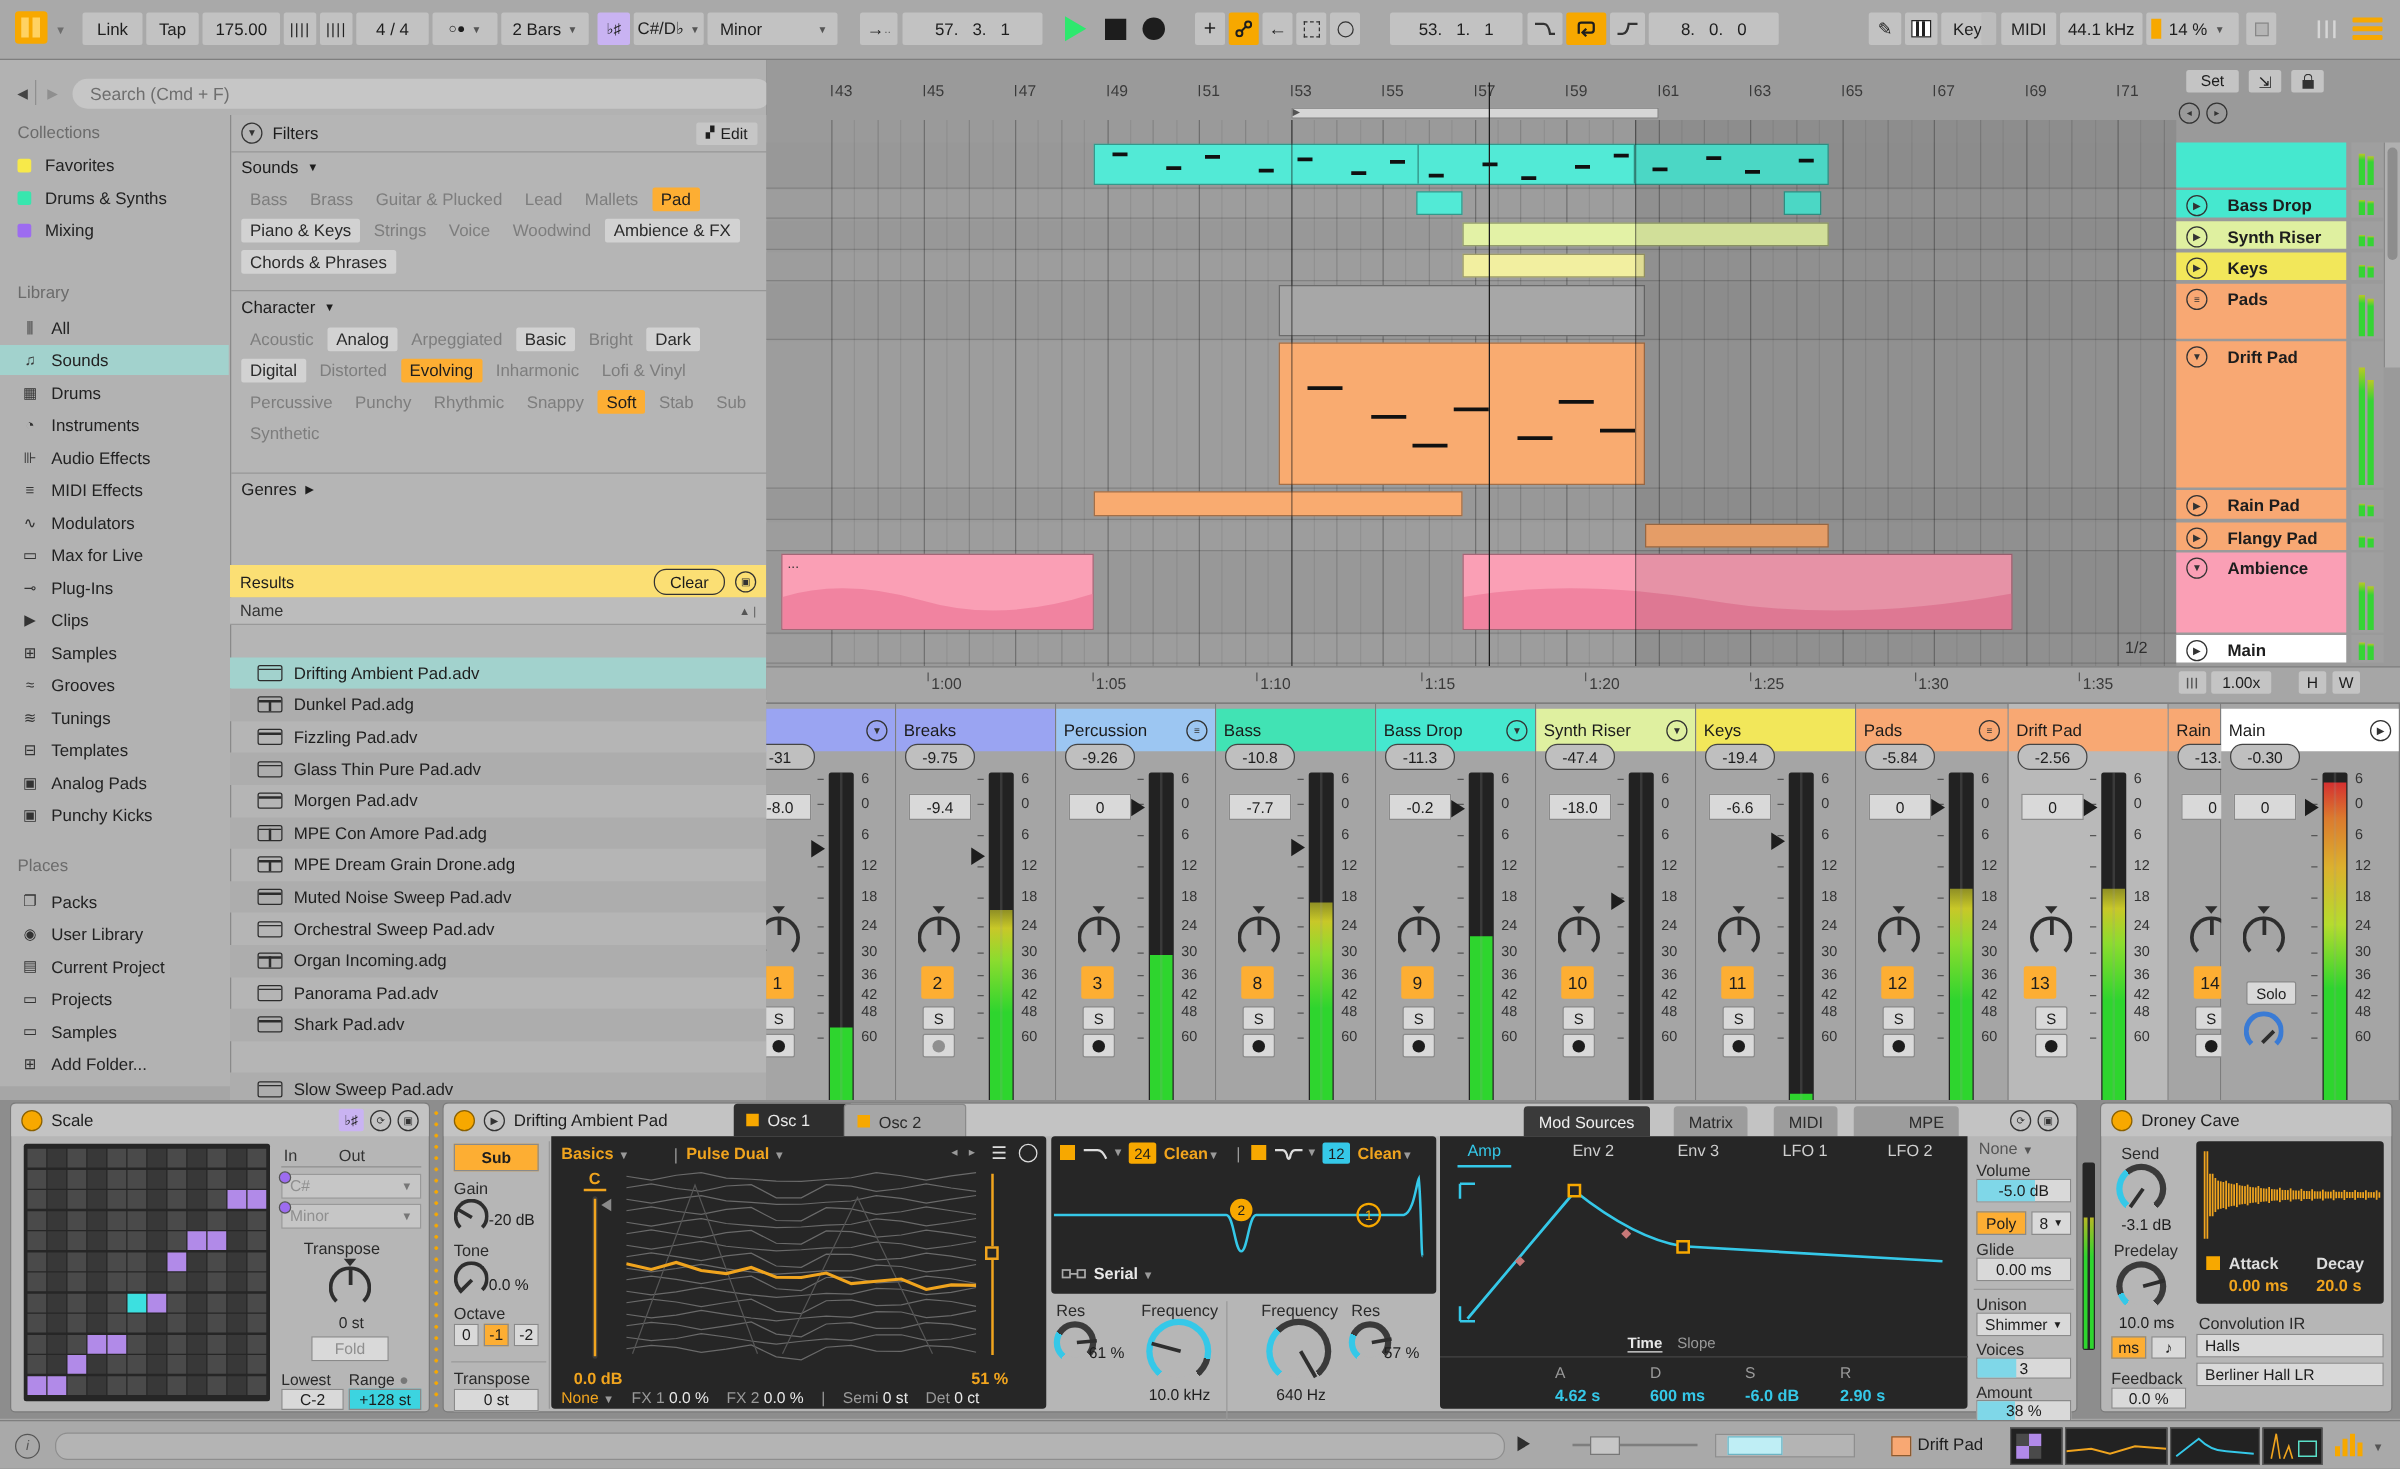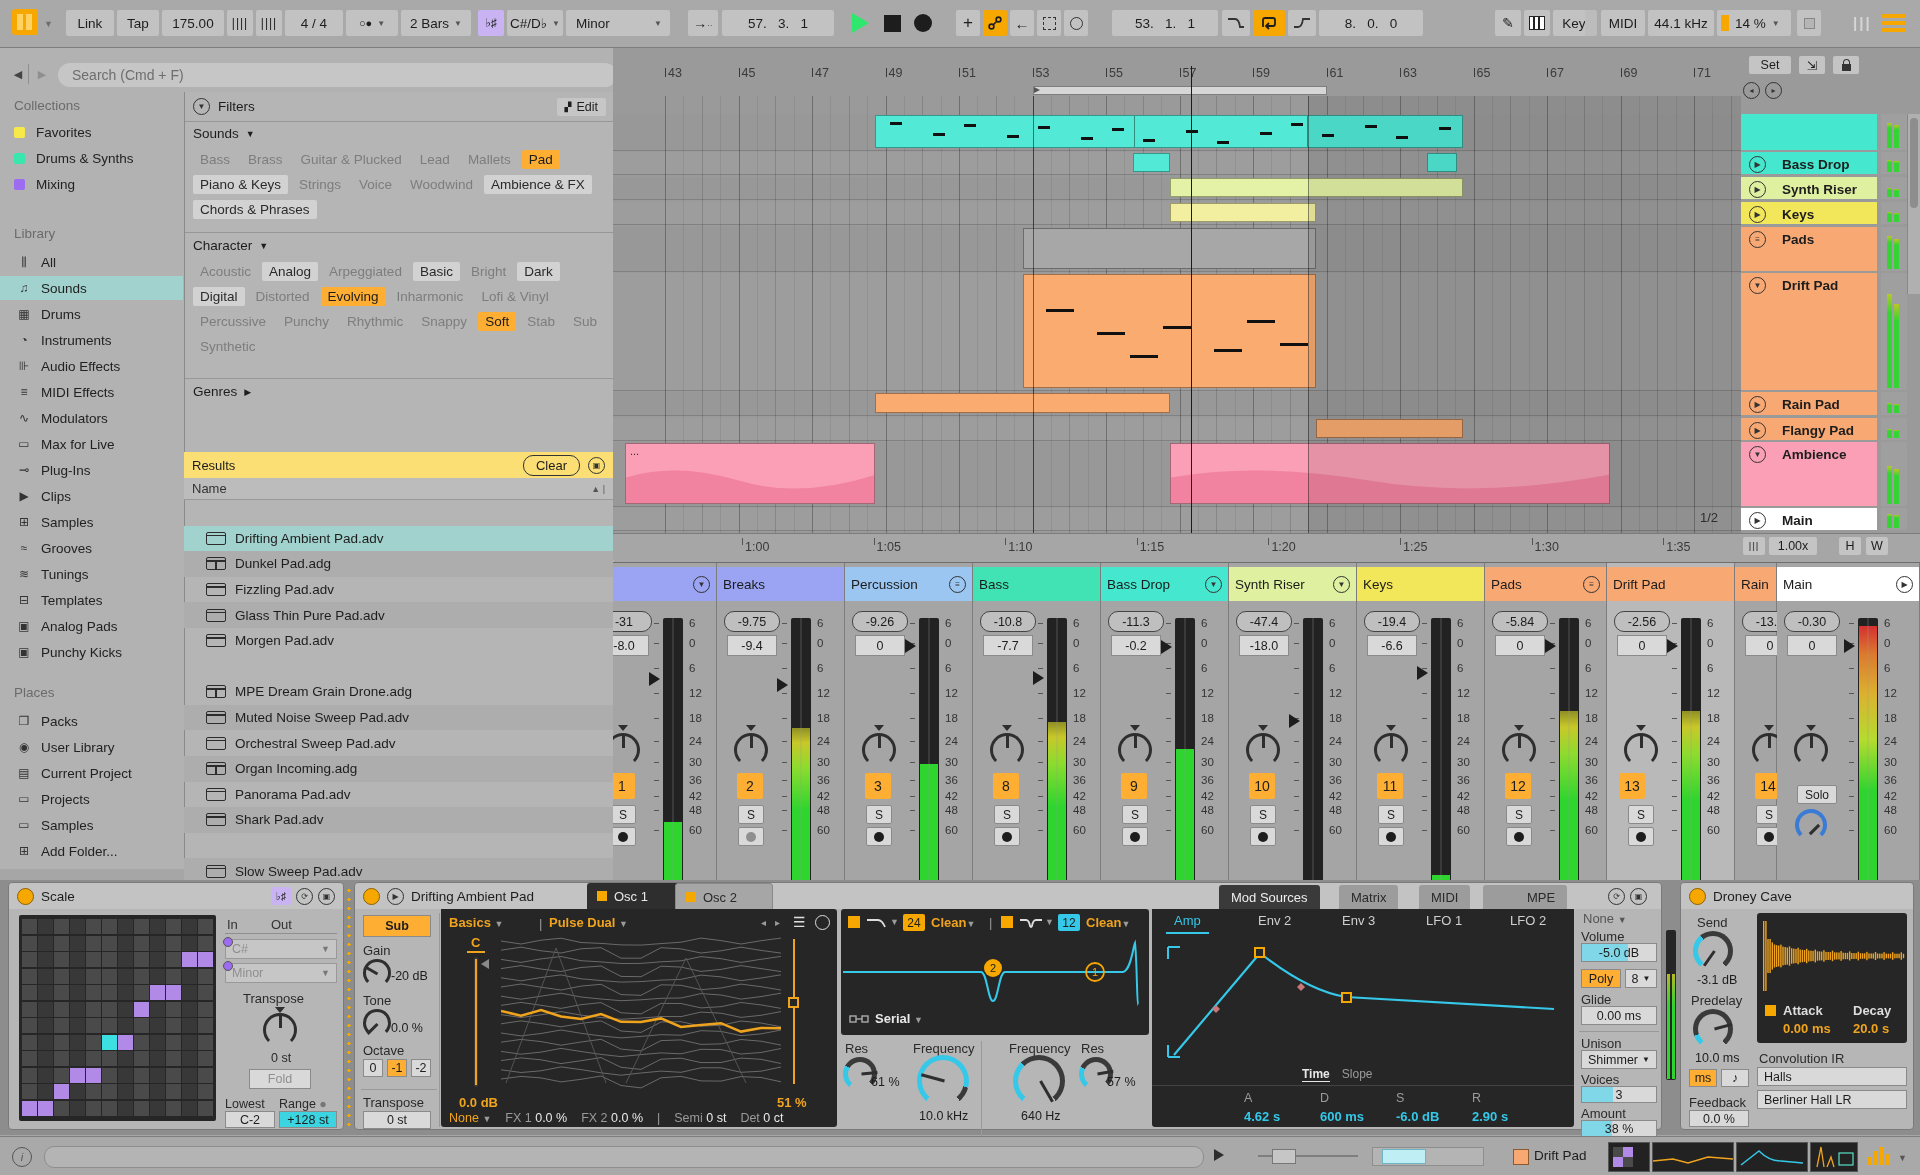--- a/index.html
+++ b/index.html
@@ -67,21 +67,21 @@
   .tmeter{position:absolute;left:1268px;width:26px;background:#9f9f9f;}
   #time-ruler{position:absolute;left:0;top:485px;width:1307px;height:27px;background:#a6a6a6;border-top:1px solid #7c7c7c;}
   .tr-num{position:absolute;top:6px;font-size:12.5px;color:#3a3a3a;}
   .mini-box{background:#c4c4c4;border-radius:2px;display:flex;align-items:center;justify-content:center;font-size:12.5px;}
   
   #mixer{left:613px;top:562px;width:1307px;height:318px;background:#a5a5a5;border-top:1px solid #6e6e6e;overflow:hidden;}
   .mx{position:absolute;top:0;height:318px;border-right:1px solid #7d7d7d;box-sizing:border-box;background:#a5a5a5;}
   .mx.sel{background:#b9b9b9;}
   .mx-head{position:absolute;left:0;top:4px;right:0;height:34px;display:flex;align-items:center;padding:0 6px;box-sizing:border-box;font-size:13.5px;color:#1b1b1b;}
   .mx-head .circbtn{margin-left:auto;}
-  .mx-peak{position:absolute;left:7px;top:48px;width:54px;height:19px;border:1.4px solid #444;border-radius:10px;display:flex;align-items:center;justify-content:center;font-size:12.5px;background:#bfbfbf;}
+  .mx-peak{position:absolute;left:7px;top:32px;width:54px;height:19px;border:1.4px solid #444;border-radius:10px;display:flex;align-items:center;justify-content:center;font-size:12.5px;background:#bfbfbf;}
   .mx-fader{position:absolute;left:10px;top:72px;width:48px;height:19px;background:#d9d9d9;border:1px solid #8a8a8a;display:flex;align-items:center;justify-content:center;font-size:12.5px;}
   .mx-meter{position:absolute;top:55px;width:20px;height:293px;background:#222;border-radius:2px;}
   .mx-meter .fill{position:absolute;left:1px;right:1px;bottom:1px;}
   .mx-meter .mid{position:absolute;left:0;right:0;top:0;bottom:0;width:2px;margin:auto;background:#9a9a9a33;}
   .g-green{background:#2ed52e;}
   .g-hot{background:linear-gradient(to top,#2ed52e 55%,#8cdc2e 78%,#c8c828 92%,#8f8f25);}
   .g-main{background:linear-gradient(to top,#2ed52e 42%,#b5dc2e 60%,#dcb12e 76%,#dc7a2e 90%,#d53030);}
   .tick{position:absolute;font-size:11.5px;color:#333;}
   .tickdash{position:absolute;width:5px;height:1px;background:#555;}
   .ftri{position:absolute;width:0;height:0;border-left:11px solid #1d1d1d;border-top:7px solid transparent;border-bottom:7px solid transparent;}
@@ -439,20 +439,24 @@
           <div class="ric"></div>
           <div>Fizzling Pad.adv</div>
         </div>
         <div class="r-item alt" style="top: 102.4px;">
           <div class="ric"></div>
           <div>Glass Thin Pure Pad.adv</div>
         </div>
         <div class="r-item" style="top: 128px;">
           <div class="ric"></div>
           <div>Morgen Pad.adv</div>
+        </div>
+        <div class="r-item alt" style="top: 153.6px;">
+          <div class="ric adg"></div>
+          <div>MPE Con Amore Pad.adg</div>
         </div>
         <div class="r-item" style="top: 179.2px;">
           <div class="ric adg"></div>
           <div>MPE Dream Grain Drone.adg</div>
         </div>
         <div class="r-item alt" style="top: 204.8px;">
           <div class="ric"></div>
           <div>Muted Noise Sweep Pad.adv</div>
         </div>
         <div class="r-item" style="top: 230.4px;">

